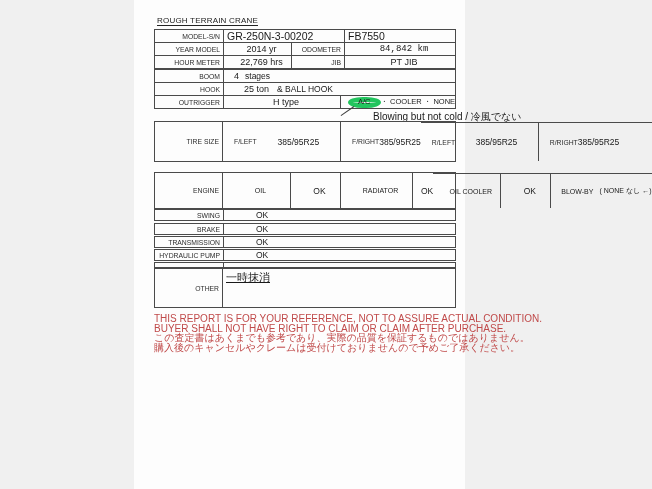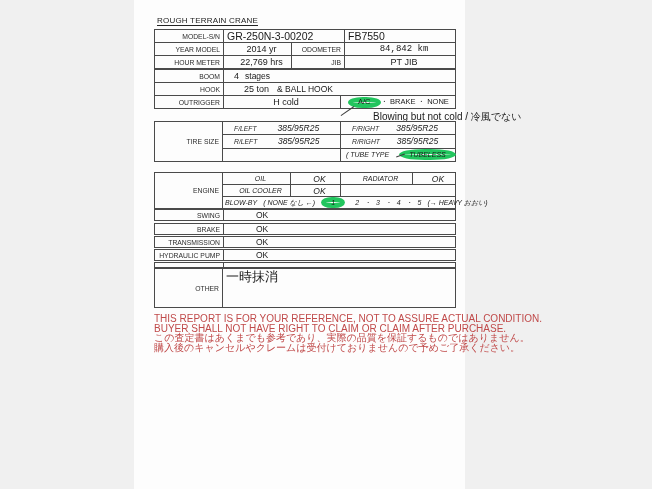--- a/index.html
+++ b/index.html
@@ -6,21 +6,21 @@
   .canvas{position:relative;width:652px;height:489px;background:#f0f0f0;overflow:hidden;
           font-family:"Liberation Sans",sans-serif;color:#1a1a1a;}
   .page{position:absolute;left:134px;top:0;width:331px;height:489px;background:#fdfdfd;}
   .title{position:absolute;left:23px;top:16px;font-size:8px;letter-spacing:.2px;color:#222;
          text-decoration:underline;text-underline-offset:2px;white-space:nowrap;}
   .tbl{position:absolute;left:20px;width:302px;border:1px solid #4a4a4a;display:flex;
        flex-direction:column;box-sizing:border-box;}
   .tbl.hrz{flex-direction:row;}
   .row{display:flex;flex:1;min-height:0;align-items:stretch;}
   .row + .row{border-top:1px solid #4a4a4a;}
-  .col{flex:1;display:flex;flex-direction:column;min-width:0;font-style:italic;}
+  .col{flex:1;display:flex;min-width:0;}
   .cell{display:flex;align-items:center;white-space:nowrap;box-sizing:border-box;min-width:0;font-size:9px;padding-left:8px;}
   .cell + .cell, .col + .col{border-left:1px solid #4a4a4a;}
   .lbl{width:68px;flex:none;justify-content:flex-end;padding-right:3px;font-size:6.8px;color:#2b2b2b;}
   .lbl.merged{border-right:1px solid #4a4a4a;}
   .ctr{justify-content:center;}
   .rgt{justify-content:flex-end;padding-right:3px;}
   .big{font-size:10.5px;padding-left:3px;}
   .sm{font-size:6.8px;color:#2b2b2b;}
   .f85{font-size:8.5px;}
   .f75{font-size:7.5px;}
@@ -30,21 +30,21 @@
   .note{position:absolute;left:207px;top:110px;font-size:10px;white-space:nowrap;color:#1a1a1a;padding-left:32px;}
   .okpad{padding-left:32px;}
   .circ{position:relative;display:inline-flex;align-items:center;justify-content:center;
         border:5px solid #22c55e;border-radius:50%/55%;padding:0 5px;height:11px;
         box-sizing:border-box;line-height:1;}
   .tail-ac::after{content:"";position:absolute;width:16px;height:0;border-top:1px solid #3f3f3f;
         left:-15px;bottom:-4px;transform:rotate(-35deg);transform-origin:right center;}
   .tail-tube::after{content:"";position:absolute;width:9px;height:0;border-top:1px solid #3f3f3f;
         left:-8px;top:60%;transform:rotate(-20deg);}
   .other-lines{flex:1;padding:2px 0 0 3px;display:flex;flex-direction:column;}
-  .other-line{font-size:13px;line-height:12px;}
+  .other-line{font-size:11px;line-height:12px;text-decoration:underline;}
   .disclaimer{position:absolute;left:20px;top:314px;color:#c04a4a;font-size:10px;line-height:9.5px;white-space:nowrap;}
   .gap6{margin-left:6px;}.gap8{margin-left:8px;}.gap10{margin-left:10px;}.gap14{margin-left:6px;}
   .pl10{padding-left:10px;}.pl20{padding-left:20px;}
 </style>
 </head>
 <body>
 
 <div class="canvas">
   <div class="page">
 
@@ -80,26 +80,26 @@
       </div>
       <div class="row">
         <div class="cell lbl">HOOK</div>
         <div class="cell pl20" style="flex:1;">
           <span>25 ton</span>
           <span class="f85 gap8">&amp; BALL HOOK</span>
         </div>
       </div>
       <div class="row">
         <div class="cell lbl">OUTRIGGER</div>
-        <div class="cell ctr" style="width:117px;flex:none;">H cold</div>
+        <div class="cell ctr" style="width:117px;flex:none;">H type</div>
         <div class="cell f75" style="flex:1;padding-left:7px;">
           <span class="circ tail-ac">
               <span>A/C</span>
             </span>
-          <span>・ BRAKE ・ NONE</span>
+          <span>・ COOLER ・ NONE</span>
         </div>
       </div>
     </div>
 
     <div class="note">Blowing but not cold / 冷風でない</div>
 
     <div class="tbl hrz" style="top:121px;height:41px;">
       <div class="cell lbl merged">TIRE SIZE</div>
       <div class="col">
         <div class="row">

